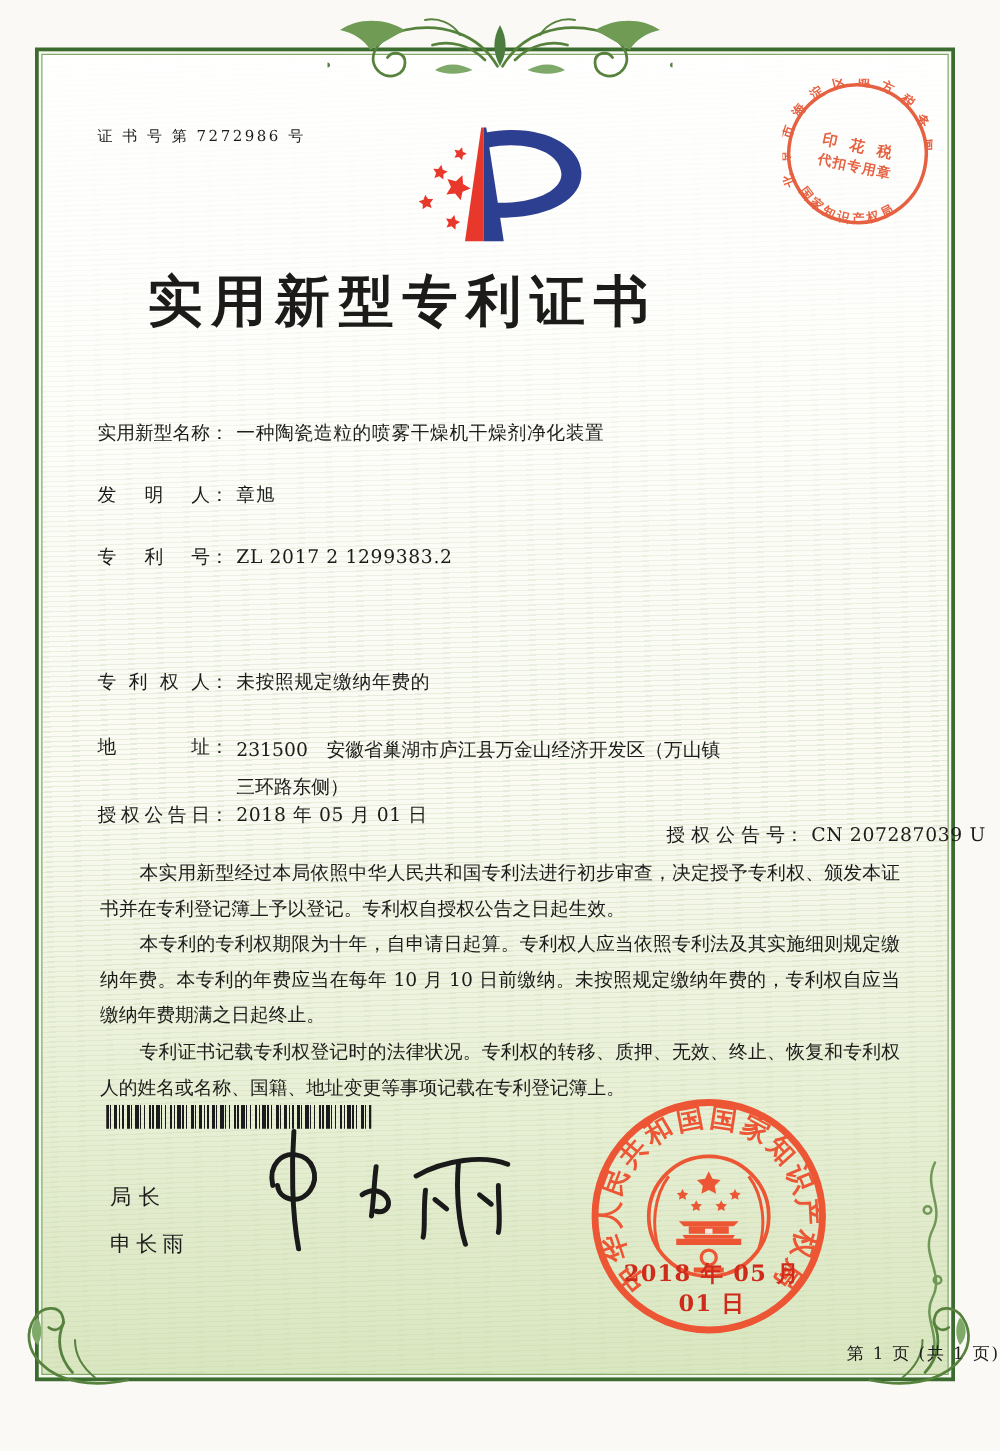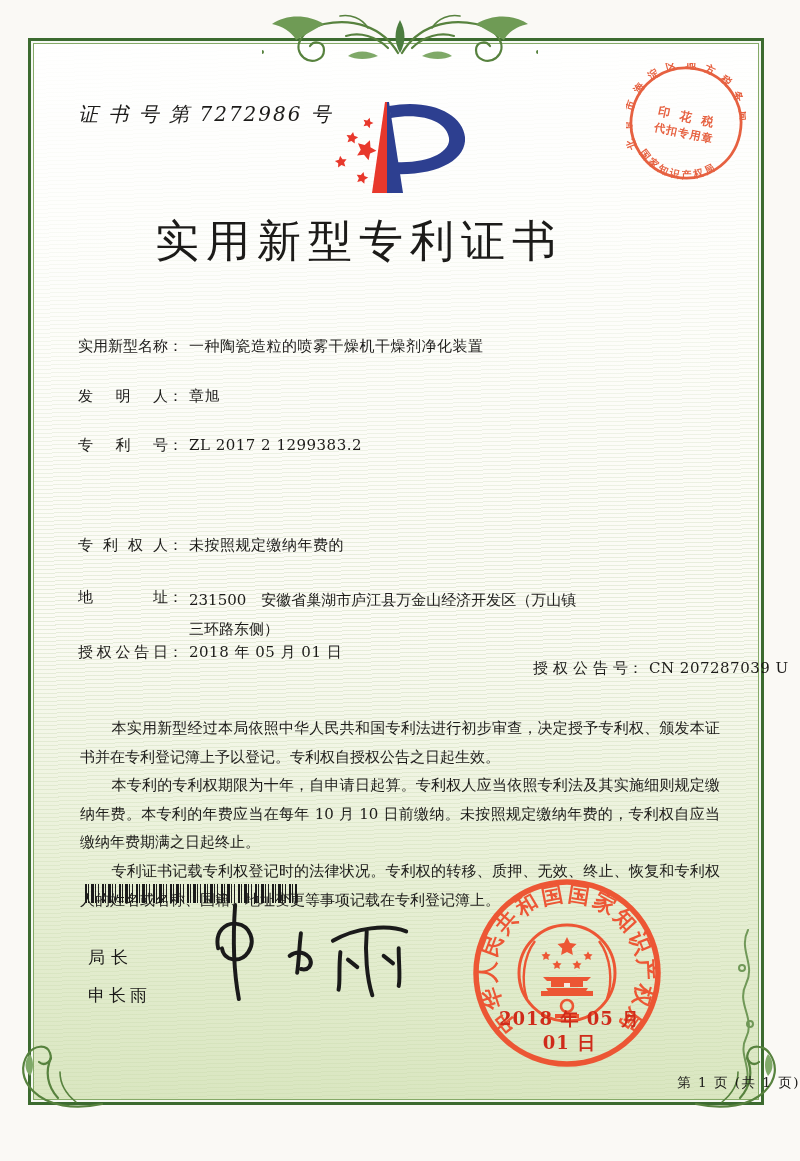--- a/index.html
+++ b/index.html
@@ -12,30 +12,30 @@
     position:absolute;left:28px;top:38px;width:730px;height:1061px;
     border:3px solid #3c6b2f;
     box-shadow:inset 0 0 0 2px rgba(255,255,255,.92), inset 0 0 0 3px #85aa67;
     background:
       linear-gradient(to bottom, rgba(255,255,255,.95) 0%, rgba(255,255,255,.75) 16%, rgba(255,255,255,.35) 34%, rgba(255,255,255,0) 52%),
       linear-gradient(to bottom, rgba(216,230,188,0) 55%, rgba(213,228,184,.45) 76%, rgba(203,221,170,.7) 100%),
       repeating-linear-gradient(178deg, rgba(148,178,118,.20) 0 1px, rgba(252,252,247,0) 1px 4px),
       #fbfbf4;
   }
   .abs{position:absolute;}
-  .cert-number{left:78px;top:101px;font-size:20px;letter-spacing:2px;font-style:italic;}
-  .title{left:0;top:212px;width:644px;text-align:center;font-size:44px;font-weight:normal;letter-spacing:7px;padding-left:37px;}
+  .cert-number{left:78px;top:101px;font-size:12px;letter-spacing:2px;}
+  .title{left:0;top:212px;width:644px;text-align:center;font-size:44px;font-weight:bold;letter-spacing:7px;}
   .field{left:78px;font-size:15px;line-height:22px;white-space:nowrap;}
   .flabel{display:inline-block;width:90px;text-align:justify;text-align-last:justify;vertical-align:top;}
   .fcolon{display:inline-block;vertical-align:top;}
   .fvalue{display:inline-block;margin-left:6px;vertical-align:top;letter-spacing:.5px;}
   .addr-wrap{display:inline-block;margin-left:6px;vertical-align:top;line-height:29px;white-space:normal;width:480px;}
   .grant-right{position:absolute;left:455px;top:0;white-space:nowrap;margin-top:16px;}
   .grant-row{left:78px;width:660px;}
-  .body-text{left:80px;top:714px;width:640px;font-size:15px;line-height:28.6px;text-align:justify;}
+  .body-text{left:80px;top:684px;width:640px;font-size:15px;line-height:28.6px;text-align:justify;}
   .body-text p{margin:0;text-indent:2.1em;}
   .barcode{left:85px;top:884px;width:212px;height:19px;
     background:repeating-linear-gradient(90deg,#1b1b1b 0 2px,transparent 2px 3px,#1b1b1b 3px 4px,transparent 4px 6px,#1b1b1b 6px 9px,transparent 9px 10px,#1b1b1b 10px 11px,transparent 11px 13px,#1b1b1b 13px 14px,transparent 14px 17px);}
   .signer-title{left:88px;top:946px;font-size:17px;letter-spacing:6px;}
   .signer-name{left:88px;top:984px;font-size:17px;letter-spacing:4px;}
   .signature-svg{left:190px;top:896px;}
   .cnipa-seal{left:467px;top:873px;opacity:.92;}
   .tax-seal{left:626px;top:63px;opacity:.9;}
   .seal-date{left:482px;top:1007px;width:175px;text-align:center;font-size:18px;color:#cf2b1a;letter-spacing:1px;font-weight:600;}
   .footer{left:0;top:1074px;width:800px;text-align:right;font-size:13.5px;letter-spacing:1.5px;}

